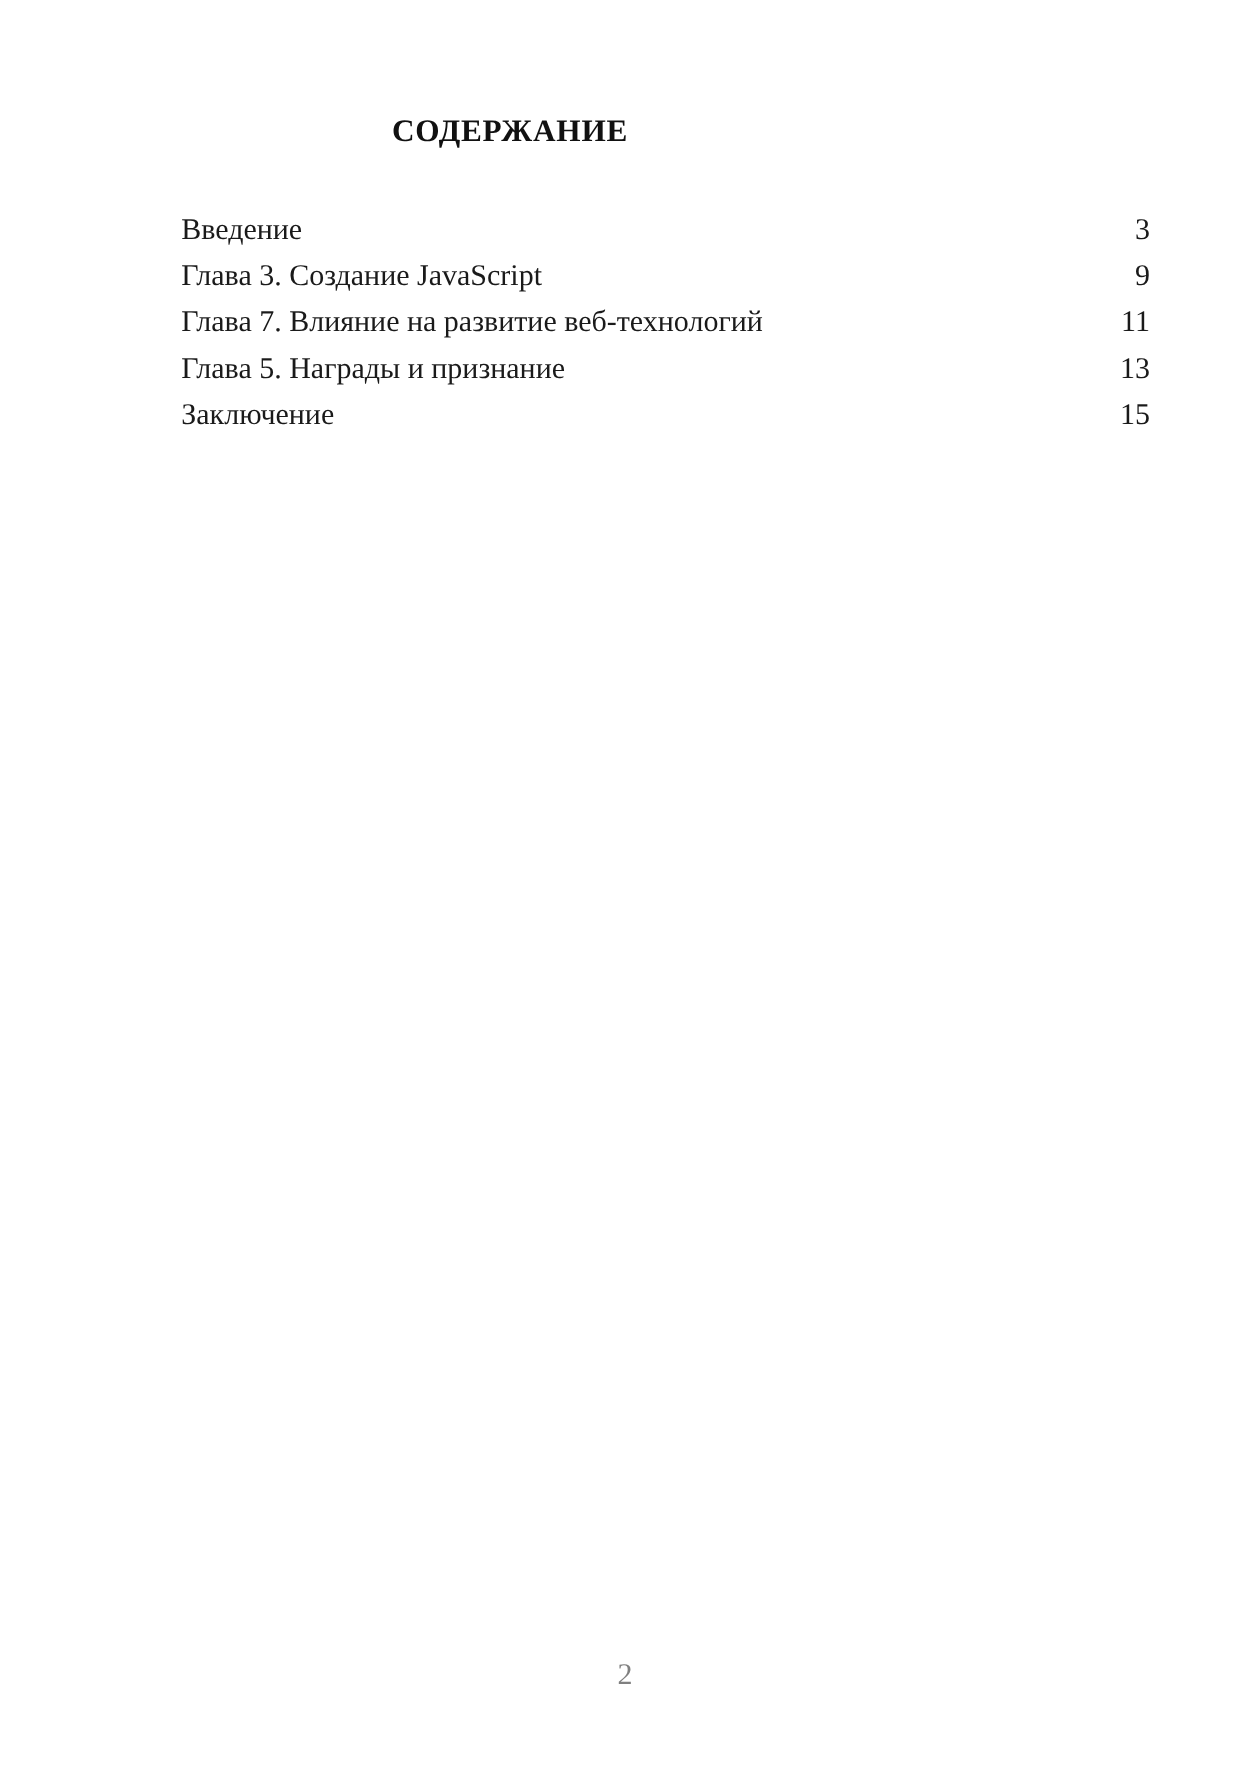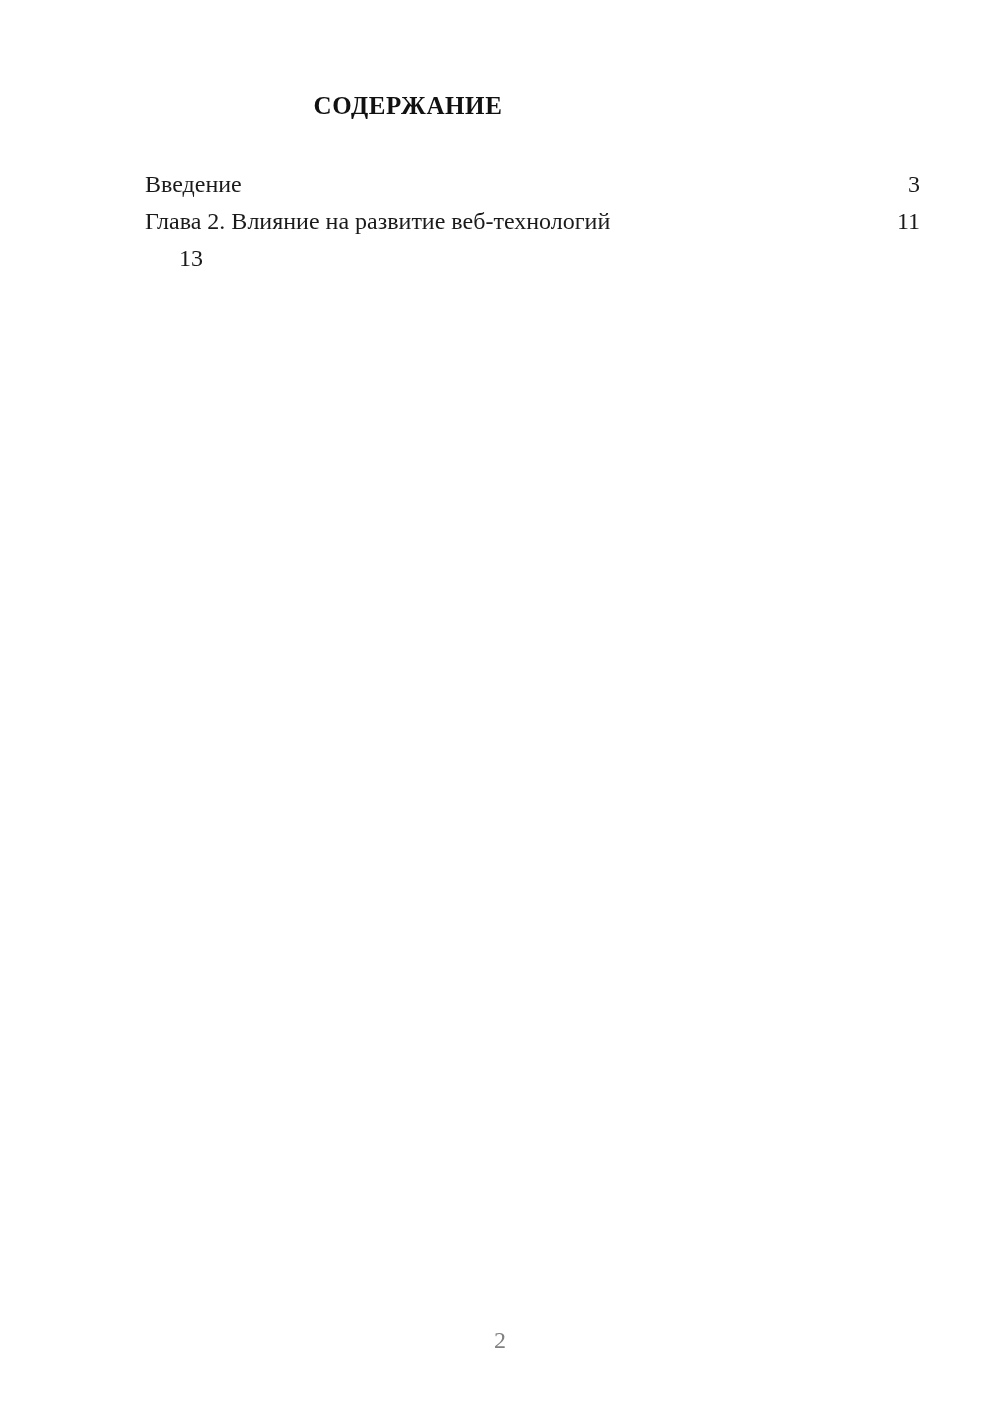--- a/index.html
+++ b/index.html
@@ -85,29 +85,38 @@
 
   <div class="toc-list">
 
     <div class="toc-row">
       <span class="toc-row-label">Введение</span>
       <span class="toc-row-page">3</span>
     </div>
 
 
 
+    <div class="toc-row">
+      <span class="toc-row-label">Глава 3. Создание JavaScript</span>
+      <span class="toc-row-page">9</span>
+    </div>
 
     <div class="toc-row">
-      <span class="toc-row-label">Глава 2. Влияние на развитие веб-технологий</span>
+      <span class="toc-row-label">Глава 7. Влияние на развитие веб-технологий</span>
       <span class="toc-row-page">11</span>
     </div>
 
     <div class="toc-row">
+      <span class="toc-row-label">Глава 5. Награды и признание</span>
       <span class="toc-row-page">13</span>
     </div>
 
+    <div class="toc-row">
+      <span class="toc-row-label">Заключение</span>
+      <span class="toc-row-page">15</span>
+    </div>
 
 
   </div>
 
   <div class="page-footer">2</div>
 
 </div>
 
 </body></html>

